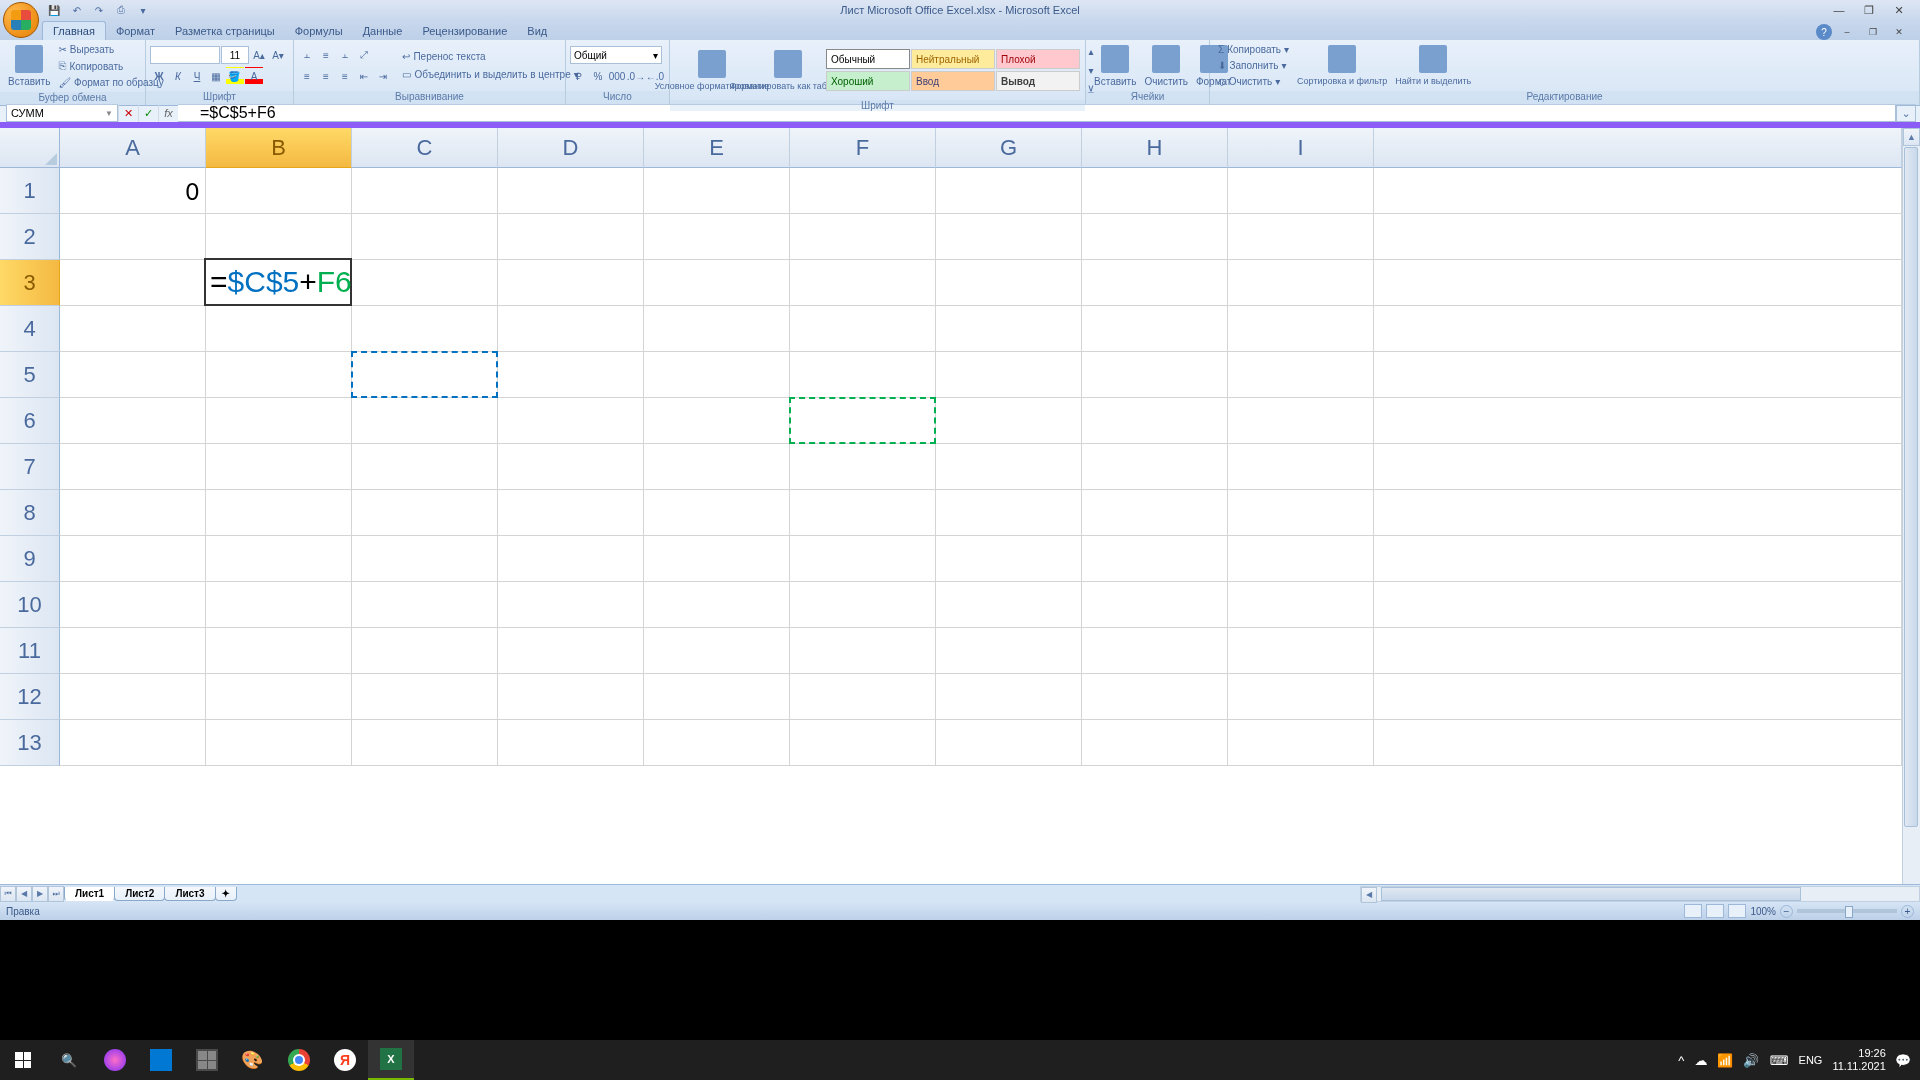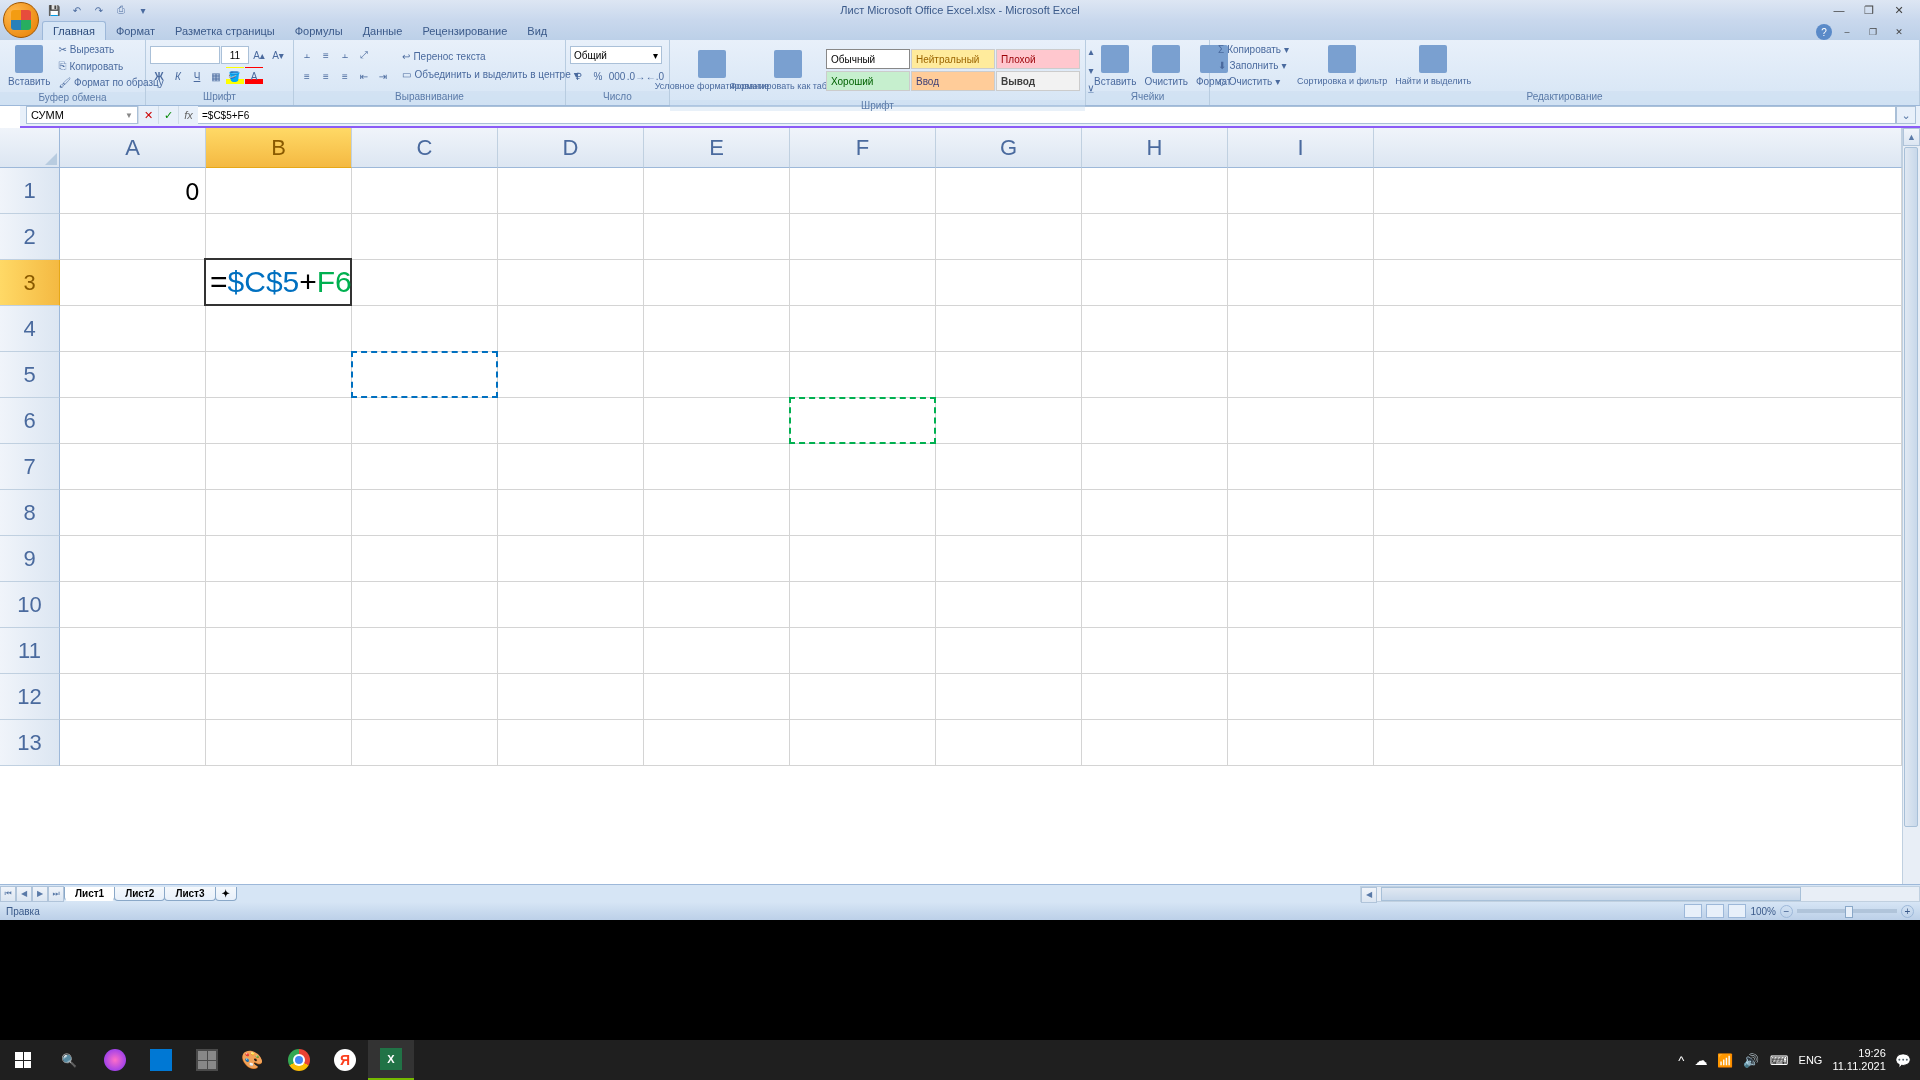--- a/index.html
+++ b/index.html
@@ -39,25 +39,25 @@
 .num-format { width: 92px; height: 18px; border: 1px solid #aac0d8; background: #fff; font-size: 10px; padding: 0 3px; display: flex; align-items: center; justify-content: space-between; }
 .style-cell { width: 84px; height: 20px; border: 1px solid #ccc; font-size: 10px; display: flex; align-items: center; padding: 0 4px; cursor: pointer; }
 .style-cell.normal { background: #fff; border: 1px solid #888; }
 .style-cell.neutral { background: #ffeb9c; color: #9c6500; }
 .style-cell.bad { background: #ffc7ce; color: #9c0006; }
 .style-cell.good { background: #c6efce; color: #006100; }
 .style-cell.input { background: #ffcc99; color: #3f3f76; }
 .style-cell.output { background: #f2f2f2; color: #3f3f3f; font-weight: bold; }
 
 
-.formula-row { height: 22px; background: #e8f0fa; border-bottom: 2px solid #8b5cf6; display: flex; align-items: flex-start; margin-left: 20px; }
+.formula-row { height: 22px; background: #e8f0fa; border-bottom: 6px solid #8b5cf6; display: flex; align-items: flex-end; }
 .name-box { width: 112px; height: 18px; border: 1px solid #aac0d8; background: #fff; margin-left: 6px; font-size: 11px; padding: 0 4px; display: flex; align-items: center; justify-content: space-between; }
 .fb-btn { width: 20px; height: 18px; display: flex; align-items: center; justify-content: center; font-size: 11px; color: #5a7aa8; cursor: pointer; border-left: 1px solid #d0dce8; }
 .fx { font-style: italic; font-size: 11px; color: #666; }
-.formula-input { flex: 1; height: 18px; border: 1px solid #aac0d8; border-left: none; background: #fff; font-size: 10px; padding: 0 4px; display: flex; align-items: center; }
+.formula-input { flex: 1; height: 18px; border: 1px solid #aac0d8; border-left: none; background: #fff; font-size: 16px; padding: 0 22px; display: flex; align-items: center; }
 
 
 .grid-area { position: relative; height: 756px; }
 .corner { position: absolute; left: 0; top: 0; width: 60px; height: 40px; background: linear-gradient(#f0f4fa, #dce6f2); border-right: 1px solid #9db8d9; border-bottom: 1px solid #9db8d9; }
 .corner::after { content: ''; position: absolute; right: 2px; bottom: 2px; width: 0; height: 0; border-left: 12px solid transparent; border-bottom: 12px solid #b8cce0; }
 .col-headers { position: absolute; left: 60px; top: 0; right: 18px; height: 40px; display: flex; }
 .col-h { background: linear-gradient(#f0f4fa, #dce6f2); border-right: 1px solid #c0d0e0; border-bottom: 1px solid #9db8d9; display: flex; align-items: center; justify-content: center; font-size: 22px; color: #4a6a9e; }
 .col-h.sel { background: linear-gradient(#ffd966, #f4b942); color: #8a5a00; border-bottom-color: #e6a817; }
 .row-headers { position: absolute; left: 0; top: 40px; width: 60px; bottom: 0; }
 .row-h { height: 46px; background: linear-gradient(90deg, #f0f4fa, #dce6f2); border-bottom: 1px solid #c0d0e0; border-right: 1px solid #9db8d9; display: flex; align-items: center; justify-content: center; font-size: 22px; color: #4a6a9e; }

